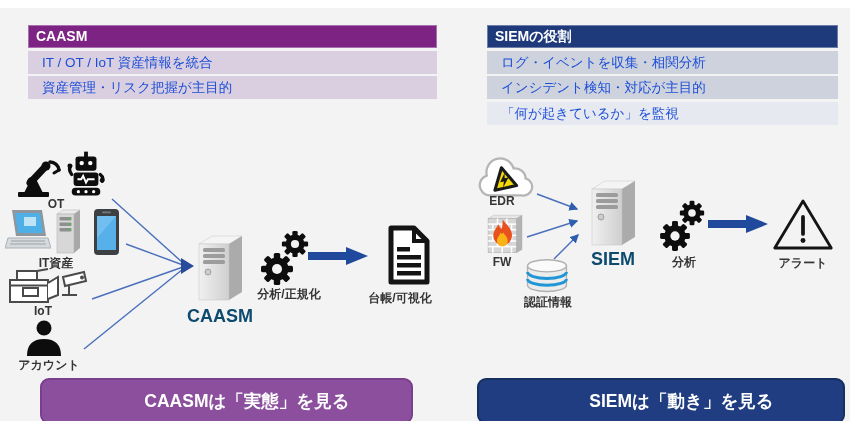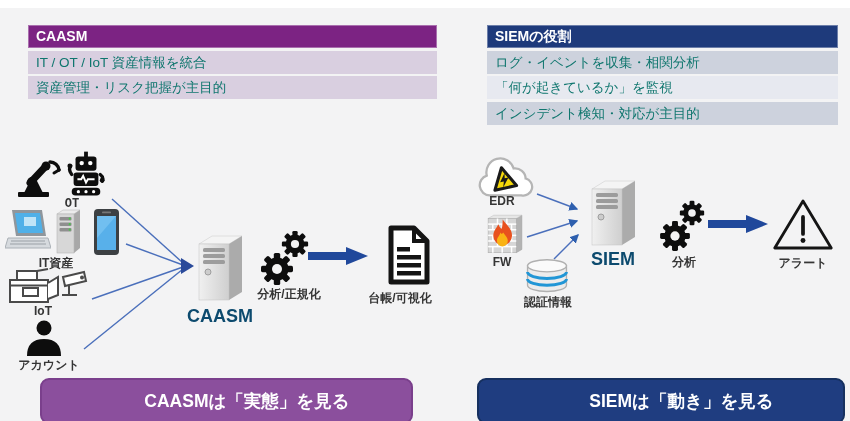--- a/index.html
+++ b/index.html
@@ -2,21 +2,21 @@
 <html><head>
 <meta charset="utf-8">
 <style>
   html,body{margin:0;padding:0;}
   body{font-family:"Liberation Sans","DejaVu Sans",sans-serif;}
   .canvas{position:relative;width:850px;height:421px;background:#f3f3f4;overflow:hidden;margin-top:8px;}
 
   
   .tbl{position:absolute;z-index:2;}
   .tbl .hdr{height:23px;line-height:23px;color:#fff;font-weight:bold;font-size:14px;padding-left:8px;box-sizing:border-box;box-shadow:inset 0 0 0 1px rgba(255,255,255,.35);}
-  .tbl .row{height:23px;line-height:23px;font-size:13.5px;color:#0f766e;padding-left:8px;box-sizing:border-box;margin-top:2.5px;white-space:nowrap;overflow:hidden;}
+  .tbl .row{height:23px;line-height:23px;font-size:13.5px;color:#1d4ed8;padding-left:14px;box-sizing:border-box;margin-top:2.5px;white-space:nowrap;overflow:hidden;}
   .tbl-left{left:28px;top:17px;width:409px;}
   .tbl-left .hdr{background:#7c2383;}
   .tbl-left .row.dark{background:#d9cfe0;}
   .tbl-left .row.light{background:#ebe5ee;}
   .tbl-right{left:487px;top:17px;width:351px;}
   .tbl-right .hdr{background:#1e3a7b;}
   .tbl-right .row.dark{background:#cdd2dd;}
   .tbl-right .row.light{background:#e7e9f0;}
 
   
@@ -62,22 +62,22 @@
 
   <div class="tbl tbl-left">
     <div class="hdr">CAASM</div>
     <div class="row dark">IT / OT / IoT 資産情報を統合</div>
     <div class="row dark">資産管理・リスク把握が主目的</div>
   </div>
 
   <div class="tbl tbl-right">
     <div class="hdr">SIEMの役割</div>
     <div class="row dark">ログ・イベントを収集・相関分析</div>
+    <div class="row dark">インシデント検知・対応が主目的</div>
     <div class="row light">「何が起きているか」を監視</div>
-    <div class="row dark">インシデント検知・対応が主目的</div>
   </div>
 
   <div class="ic" style="left:16px;top:148px;width:50px;height:42px;">
     <svg viewBox="0 0 50 42">
       <g fill="#0d0d0d">
         <rect x="2" y="36" width="31" height="5" rx="1"></rect>
         <polygon points="8,37 27,37 21,25 14,25"></polygon>
         <circle cx="16" cy="26" r="5"></circle>
         <path d="M14 27 L29 11" stroke="#0d0d0d" stroke-width="7" stroke-linecap="round" fill="none"></path>
         <circle cx="30" cy="10" r="4.5"></circle>
@@ -100,21 +100,21 @@
       <path d="M6 24 q-4 -5 -1 -9" stroke="#0d0d0d" stroke-width="3.5" fill="none" stroke-linecap="round"></path>
       <path d="M36 24 q4 3 2 7" stroke="#0d0d0d" stroke-width="3.5" fill="none" stroke-linecap="round"></path>
       <circle cx="16.5" cy="12" r="2.3" fill="#fff"></circle>
       <circle cx="25.5" cy="12" r="2.3" fill="#fff"></circle>
       <polyline points="12,29 16,29 18,25.5 21,32.5 23,29 30,29" stroke="#fff" stroke-width="2" fill="none"></polyline>
       <circle cx="13" cy="42" r="1.7" fill="#fff"></circle>
       <circle cx="21" cy="42" r="1.7" fill="#fff"></circle>
       <circle cx="29" cy="42" r="1.7" fill="#fff"></circle>
     </svg>
   </div>
-  <div class="lbl" style="left:37px;top:189px;width:70px;font-family:Liberation Mono, monospace;">OT</div>
+  <div class="lbl" style="left:21px;top:189px;width:70px;">OT</div>
 
   <div class="ic" style="left:5px;top:200px;width:46px;height:46px;">
     <svg viewBox="0 0 46 46">
       <polygon points="7,2 37,2 41,28 11,28" fill="#8f969c"></polygon>
       <polygon points="10,5 35,5 38,25 13,25" fill="#4fb0e8"></polygon>
       <rect x="19" y="9" width="12" height="9" fill="#bfe4f7"></rect>
       <polygon points="3,30 43,30 46,40 0,40" fill="#d6dade" stroke="#aab0b6" stroke-width="1"></polygon>
       <g stroke="#9aa0a6" stroke-width="1.2">
         <line x1="6" y1="33" x2="40" y2="33"></line>
         <line x1="5" y1="36" x2="41" y2="36"></line>

